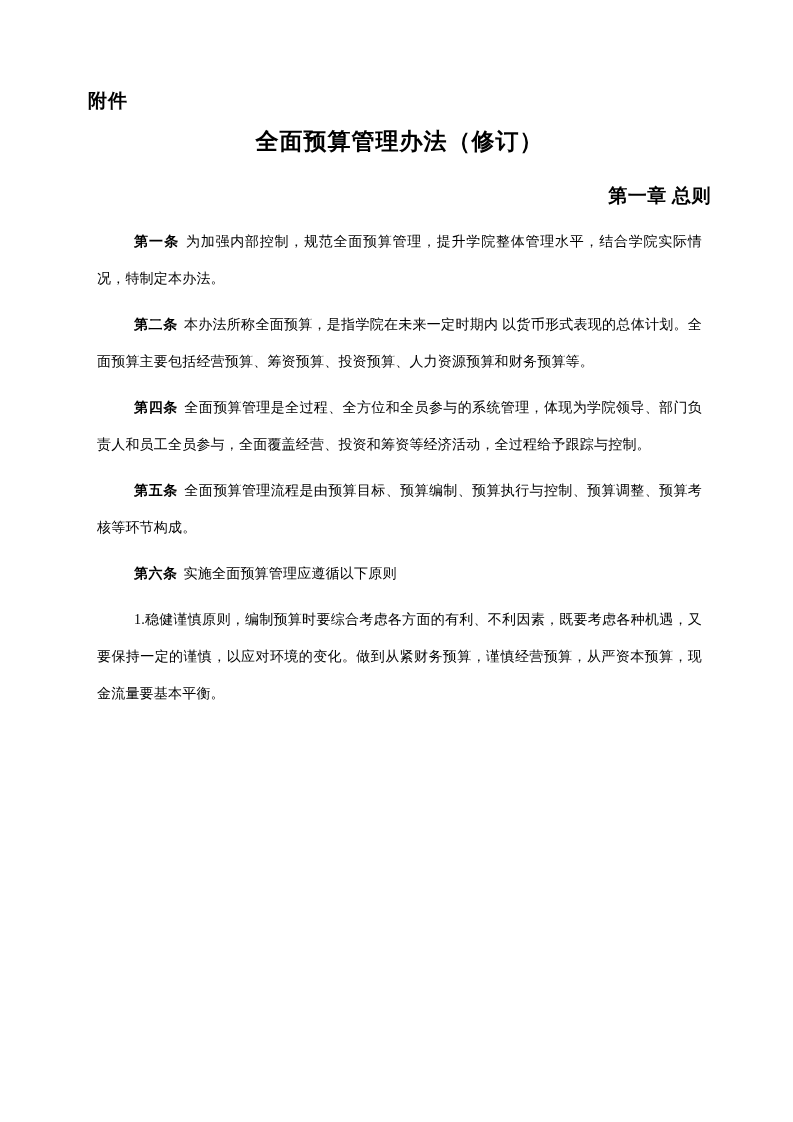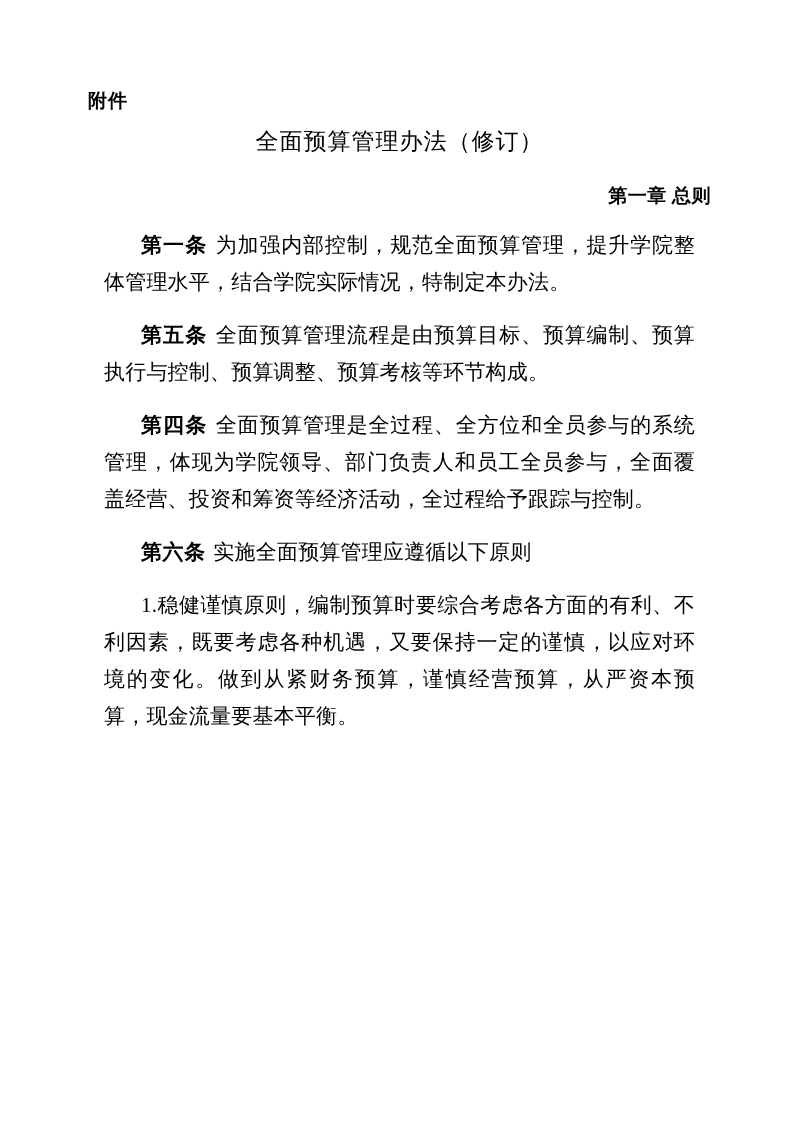--- a/index.html
+++ b/index.html
@@ -26,41 +26,41 @@
   }
   .attachment-label {
     font-size: 19px;
     font-weight: bold;
     letter-spacing: 1px;
     margin: 0 0 10px 0;
     line-height: 1.4;
   }
   .doc-title {
     font-size: 23px;
-    font-weight: normal;
+    font-weight: bold;
     text-align: center;
     letter-spacing: 1px;
     margin: 4px 0 22px 0;
     line-height: 1.5;
   }
   .chapter-heading {
     font-size: 19px;
     font-weight: bold;
     text-align: right;
     letter-spacing: 0.5px;
     margin: 14px 0 12px 0;
     line-height: 1.6;
   }
   .para {
-    font-size: 21px;
+    font-size: 14px;
     line-height: 37px;
     text-align: justify;
     text-justify: inter-ideograph;
     text-indent: 37px;
-    margin: 16px;
+    margin: 9px;
     letter-spacing: 0.2px;
   }
   .art-label {
     font-weight: bold;
     letter-spacing: 0.5px;
   }
   .spaced {
     letter-spacing: 2.6px;
   }
 </style>
@@ -72,28 +72,31 @@
   <div class="attachment-label">附件</div>
 
   <h1 class="doc-title">全面预算管理办法（修订）</h1>
 
   <h2 class="chapter-heading">第一章  总则</h2>
 
   <p class="para">
     <span class="art-label">第一条</span><span class="spaced">&nbsp;</span><span>为加强内部控制，规范全面预算管理，提升学院整体管理水平，结合学院实际情况，特制定本办法。</span>
   </p>
 
+  <p class="para">
+    <span class="art-label">第二条</span><span class="spaced">&nbsp;</span><span>本办法所称全面预算，是指学院在未来一定时期内 以货币形式表现的总体计划。全面预算主要包括经营预算、筹资预算、投资预算、人力资源预算和财务预算等。</span>
+  </p>
 
 
   <p class="para">
-    <span class="art-label">第五条</span><span class="spaced">&nbsp;</span><span>全面预算管理流程是由预算目标、预算编制、预算执行与控制、预算调整、预算考核等环节构成。</span>
+    <span class="art-label">第四条</span><span class="spaced">&nbsp;</span><span>全面预算管理是全过程、全方位和全员参与的系统管理，体现为学院领导、部门负责人和员工全员参与，全面覆盖经营、投资和筹资等经济活动，全过程给予跟踪与控制。</span>
   </p>
 
   <p class="para">
-    <span class="art-label">第四条</span><span class="spaced">&nbsp;</span><span>全面预算管理是全过程、全方位和全员参与的系统管理，体现为学院领导、部门负责人和员工全员参与，全面覆盖经营、投资和筹资等经济活动，全过程给予跟踪与控制。</span>
+    <span class="art-label">第五条</span><span class="spaced">&nbsp;</span><span>全面预算管理流程是由预算目标、预算编制、预算执行与控制、预算调整、预算考核等环节构成。</span>
   </p>
 
 
   <p class="para">
     <span class="art-label">第六条</span><span class="spaced">&nbsp;</span><span>实施全面预算管理应遵循以下原则</span>
   </p>
 
   <p class="para">1.稳健谨慎原则，编制预算时要综合考虑各方面的有利、不利因素，既要考虑各种机遇，又要保持一定的谨慎，以应对环境的变化。做到从紧财务预算，谨慎经营预算，从严资本预算，现金流量要基本平衡。</p>
 
 </div>

